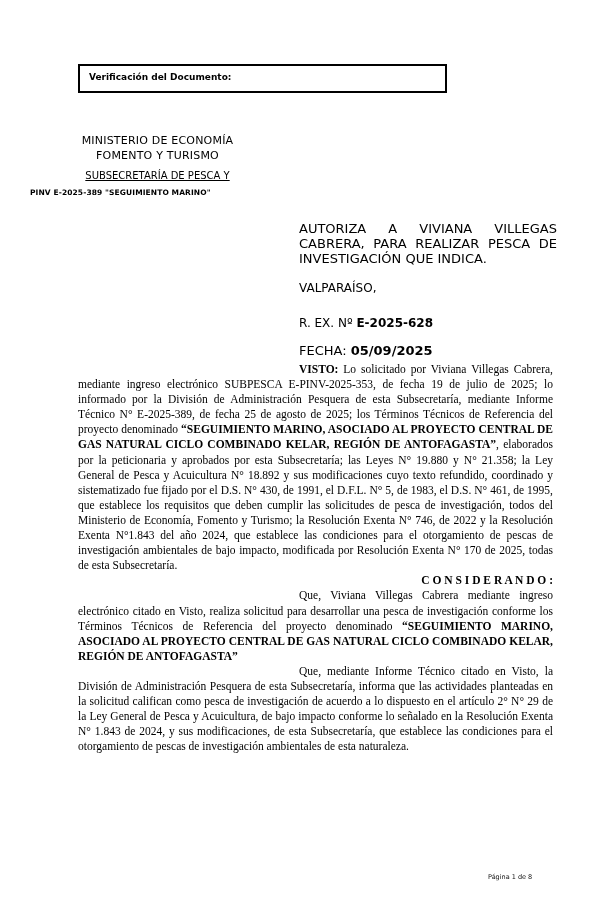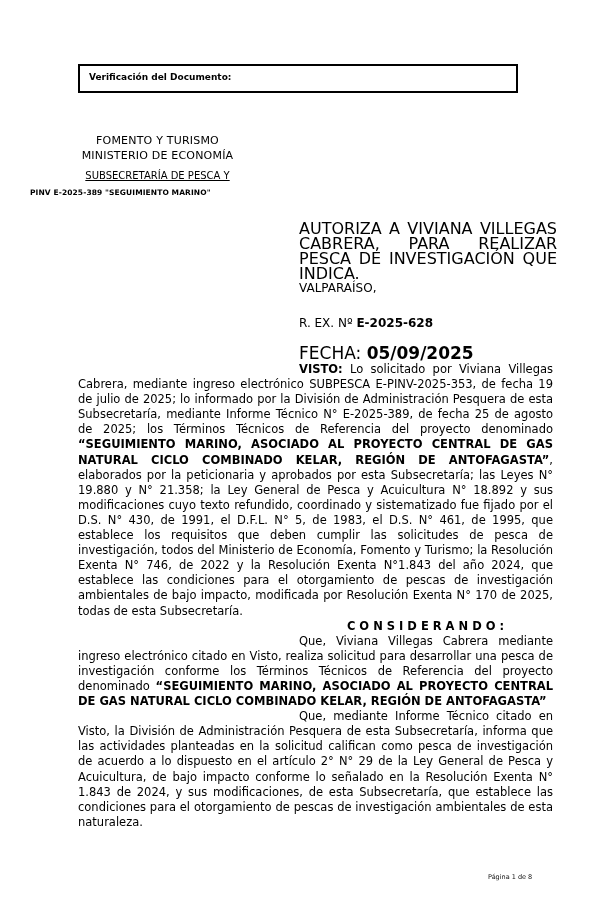--- a/index.html
+++ b/index.html
@@ -6,75 +6,75 @@
   .page{
     position:relative;
     width:600px;height:918px;
     background:#ffffff;
     color:#000000;
     font-family:"DejaVu Sans","Liberation Sans",sans-serif;
     overflow:hidden;
   }
   
   .verify-box{
-    position:absolute;left:78px;top:64px;width:440px;
+    position:absolute;left:78px;top:64px;width:369px;
     box-sizing:border-box;
     border:2px solid #000;
     padding:5px 4px 7px 9px;
     font-size:9px;line-height:13px;
   }
   .verify-title{font-weight:bold;}
   .verify-list{margin:1px 0 0 0;padding-left:26px;list-style-type:disc;}
   .verify-list li{margin:0;padding:0;}
   
   .letterhead{position:absolute;left:30px;top:133px;width:255px;text-align:center;}
   .ministry{font-size:11px;line-height:15px;letter-spacing:0.2px;}
   .subsec{font-weight:normal;text-decoration:underline;font-size:10px;line-height:13px;margin-top:6px;}
   .pinv{font-size:7.5px;font-weight:bold;text-align:left;margin-top:6px;letter-spacing:0.1px;}
   
   .subject{
     position:absolute;left:299px;top:221px;width:258px;
-    font-size:16px;line-height:15px;text-align:justify;
+    font-size:13px;line-height:15px;text-align:justify;
   }
   .city{position:absolute;left:299px;top:281px;font-size:12px;}
   .res-number{position:absolute;left:299px;top:316px;font-size:12px;}
-  .res-date{position:absolute;left:299px;top:343px;font-size:17px;}
+  .res-date{position:absolute;left:299px;top:343px;font-size:13px;}
   .b{font-weight:bold;}
   
   .body{
     position:absolute;left:78px;top:362px;width:475px;
     font-size:11.5px;line-height:15.1px;text-align:justify;
   }
-  .body p{margin:0;}
+  .body p{margin:0;font-family:Liberation Serif, serif;}
   .indent{text-indent:221px;}
   .cons-heading{
     font-weight:bold;
     padding-left:220px;
     margin:14px 0 14px 0;
-    text-align:center;
+    text-align:right;
   }
   
   .page-footer{
     position:absolute;left:488px;top:873px;
     font-size:6.5px;color:#111;
   }
 </style>
 </head>
 <body>
 
 <div class="page">
 
   <div class="verify-box">
     <div class="verify-title">Verificación del Documento:</div>
   </div>
 
   <div class="letterhead">
     <div class="ministry">
+      <div>MINISTERIO DE ECONOMÍA</div>
       <div>FOMENTO Y TURISMO</div>
-      <div>MINISTERIO DE ECONOMÍA</div>
     </div>
     <div class="subsec">
       <div>SUBSECRETARÍA DE PESCA Y</div>
     </div>
     <div class="pinv">PINV E-2025-389 "SEGUIMIENTO MARINO"</div>
   </div>
 
   <div class="subject">AUTORIZA A VIVIANA VILLEGAS CABRERA, PARA REALIZAR PESCA DE INVESTIGACIÓN QUE INDICA.</div>
 
   <div class="city">VALPARAÍSO,</div>

